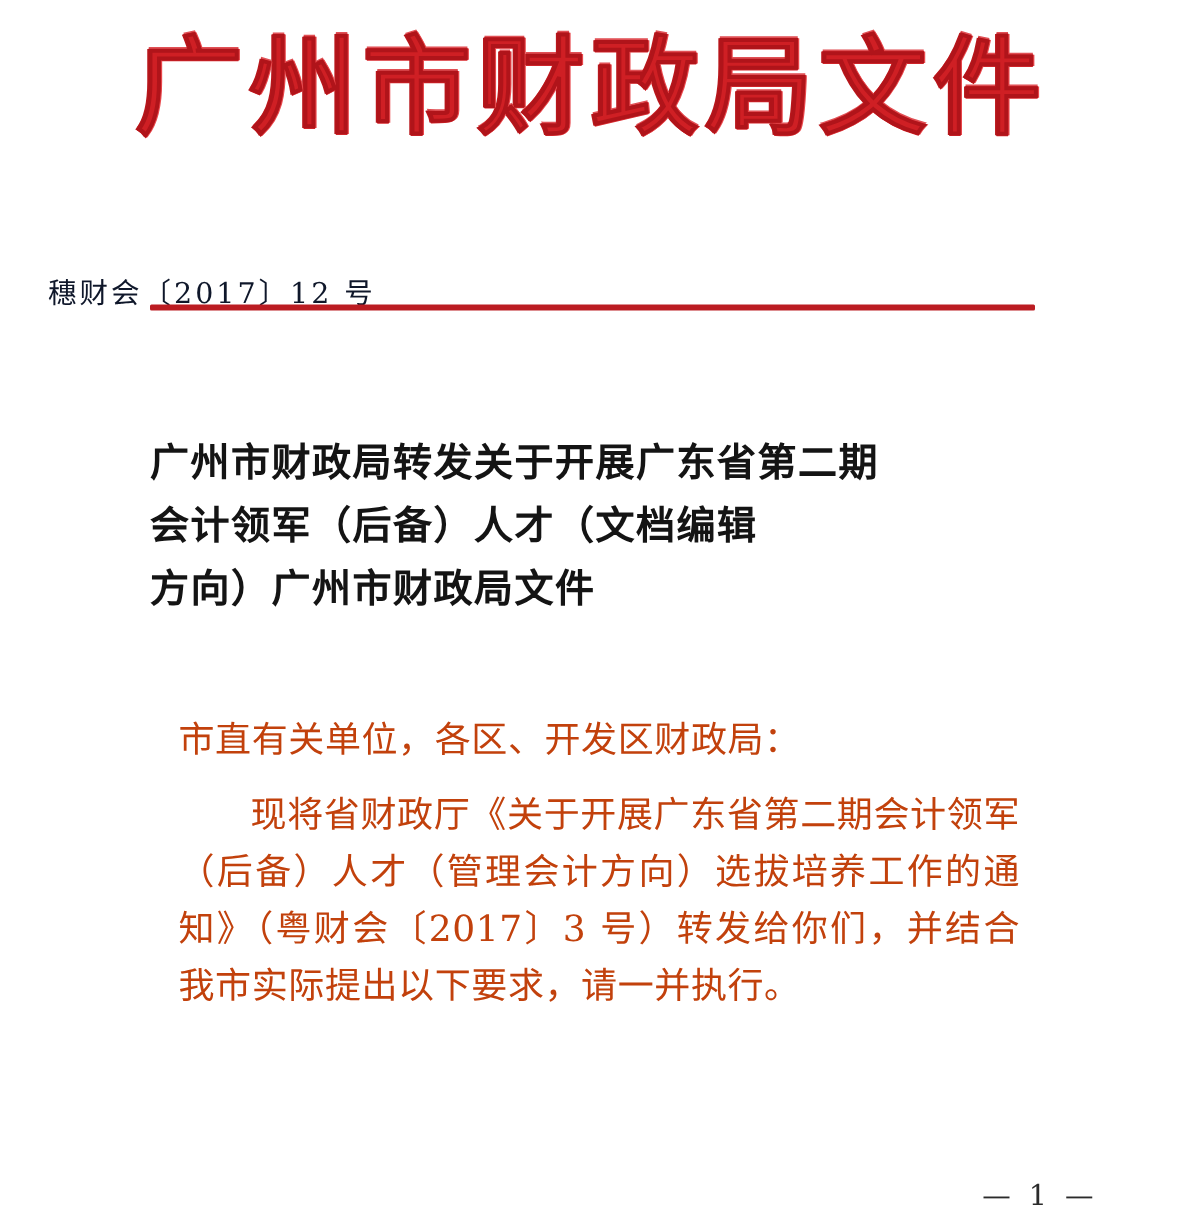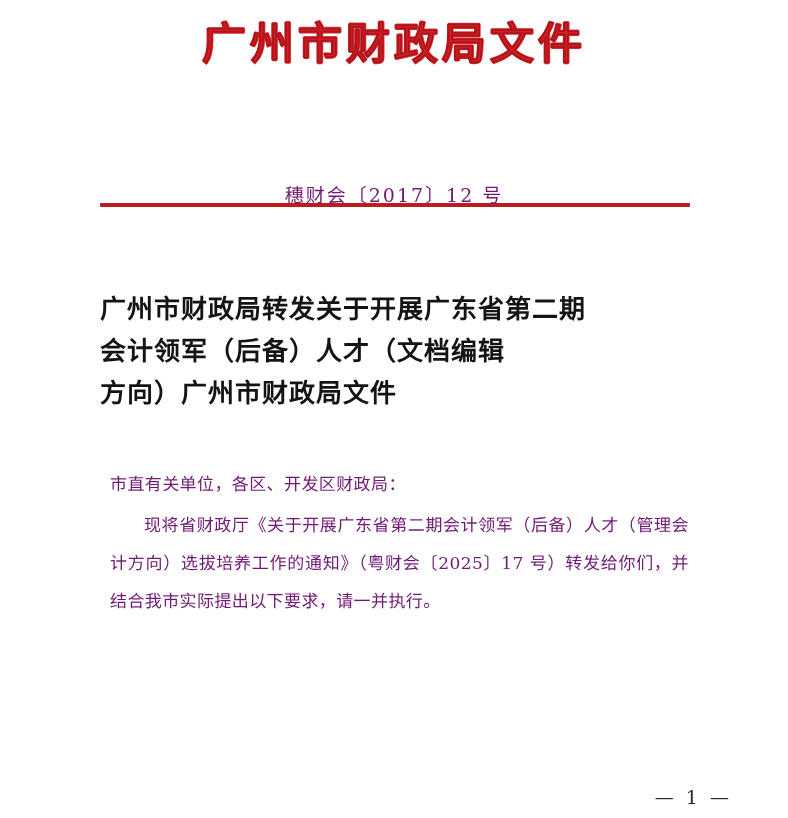--- a/index.html
+++ b/index.html
@@ -29,43 +29,44 @@
     left: 0;
     right: 0;
     top: 22px;
     text-align: center;
     line-height: 1;
     white-space: nowrap;
   }
   .masthead-title {
     display: inline-block;
     font-family: "DejaVu Serif", "Liberation Serif", serif;
-    font-size: 44px;
+    font-size: 72px;
     font-weight: 700;
     letter-spacing: 4px;
     color: #cf1f24;
     text-shadow:
        1px  0   0 #e8474b,
       -1px  0   0 #b9171c,
        0   1px  0 #d92a2f,
        0  -1px  0 #e05055;
     -webkit-text-stroke: 0.4px #b0141a;
   }
 
   
   .docnum {
     position: absolute;
     left: 0;
     right: 0;
     top: 180px;
-    text-align: center;
+    text-align: left;
     font-size: 19px;
     letter-spacing: 2px;
-    color: #701a75;
+    color: #0f172a;
     white-space: nowrap;
+    padding-left: 32px;
   }
 
   
   .redrule {
     position: absolute;
     left: 100px;
     top: 203px;
     width: 590px;
     height: 4px;
     background: #bb1c22;
@@ -91,27 +92,27 @@
   }
 
   
   .body-block {
     position: absolute;
     left: 107px;
     top: 462px;
     width: 585px;
   }
   .para {
-    font-size: 17px;
+    font-size: 24px;
     line-height: 38px;
     letter-spacing: 0.4px;
-    color: #701a75;
+    color: #c2410c;
     text-align: justify;
     text-justify: inter-character;
-    margin: 3px;
+    margin: 12px;
   }
   .para.indent {
     text-indent: 2em;
   }
 
   
   .pagenum {
     position: absolute;
     right: 56px;
     bottom: 10px;
@@ -135,18 +136,18 @@
   <div class="redrule"></div>
 
   <div class="doctitle">
     <div class="tline">广州市财政局转发关于开展广东省第二期</div>
     <div class="tline">会计领军（后备）人才（文档编辑</div>
     <div class="tline">方向）广州市财政局文件</div>
   </div>
 
   <div class="body-block">
     <p class="para">市直有关单位，各区、开发区财政局：</p>
-    <p class="para indent">现将省财政厅《关于开展广东省第二期会计领军（后备）人才（管理会计方向）选拔培养工作的通知》（粤财会〔2025〕17 号）转发给你们，并结合我市实际提出以下要求，请一并执行。</p>
+    <p class="para indent">现将省财政厅《关于开展广东省第二期会计领军（后备）人才（管理会计方向）选拔培养工作的通知》（粤财会〔2017〕3 号）转发给你们，并结合我市实际提出以下要求，请一并执行。</p>
   </div>
 
   <div class="pagenum">— 1 —</div>
 
 </div>
 
 </body></html>

